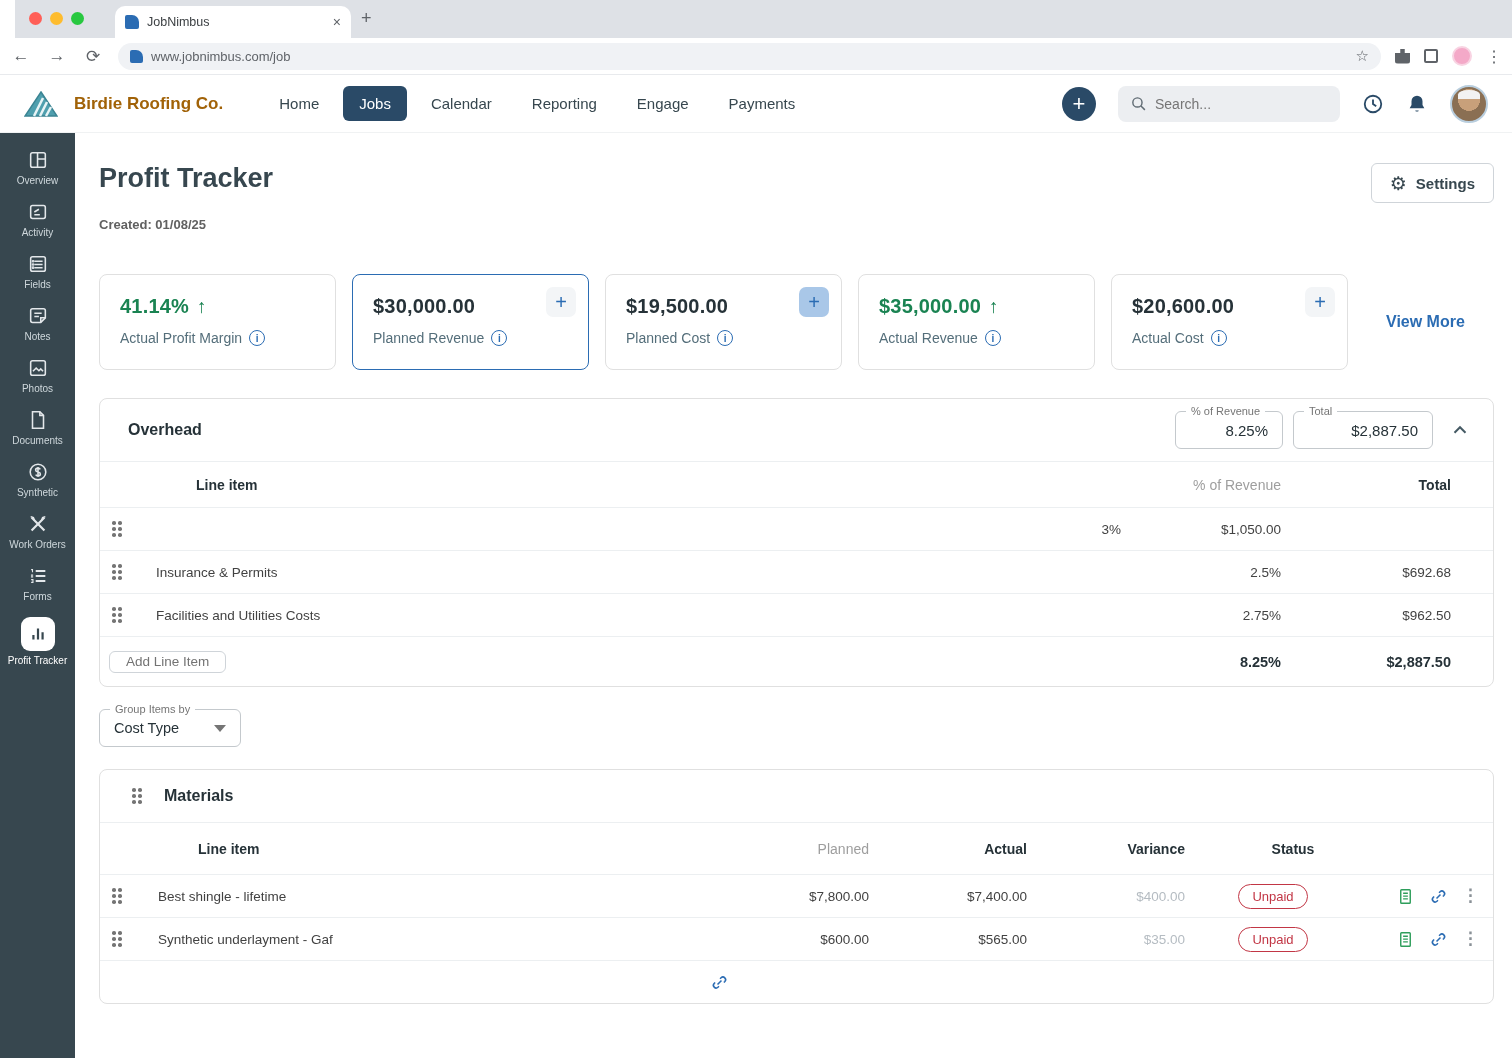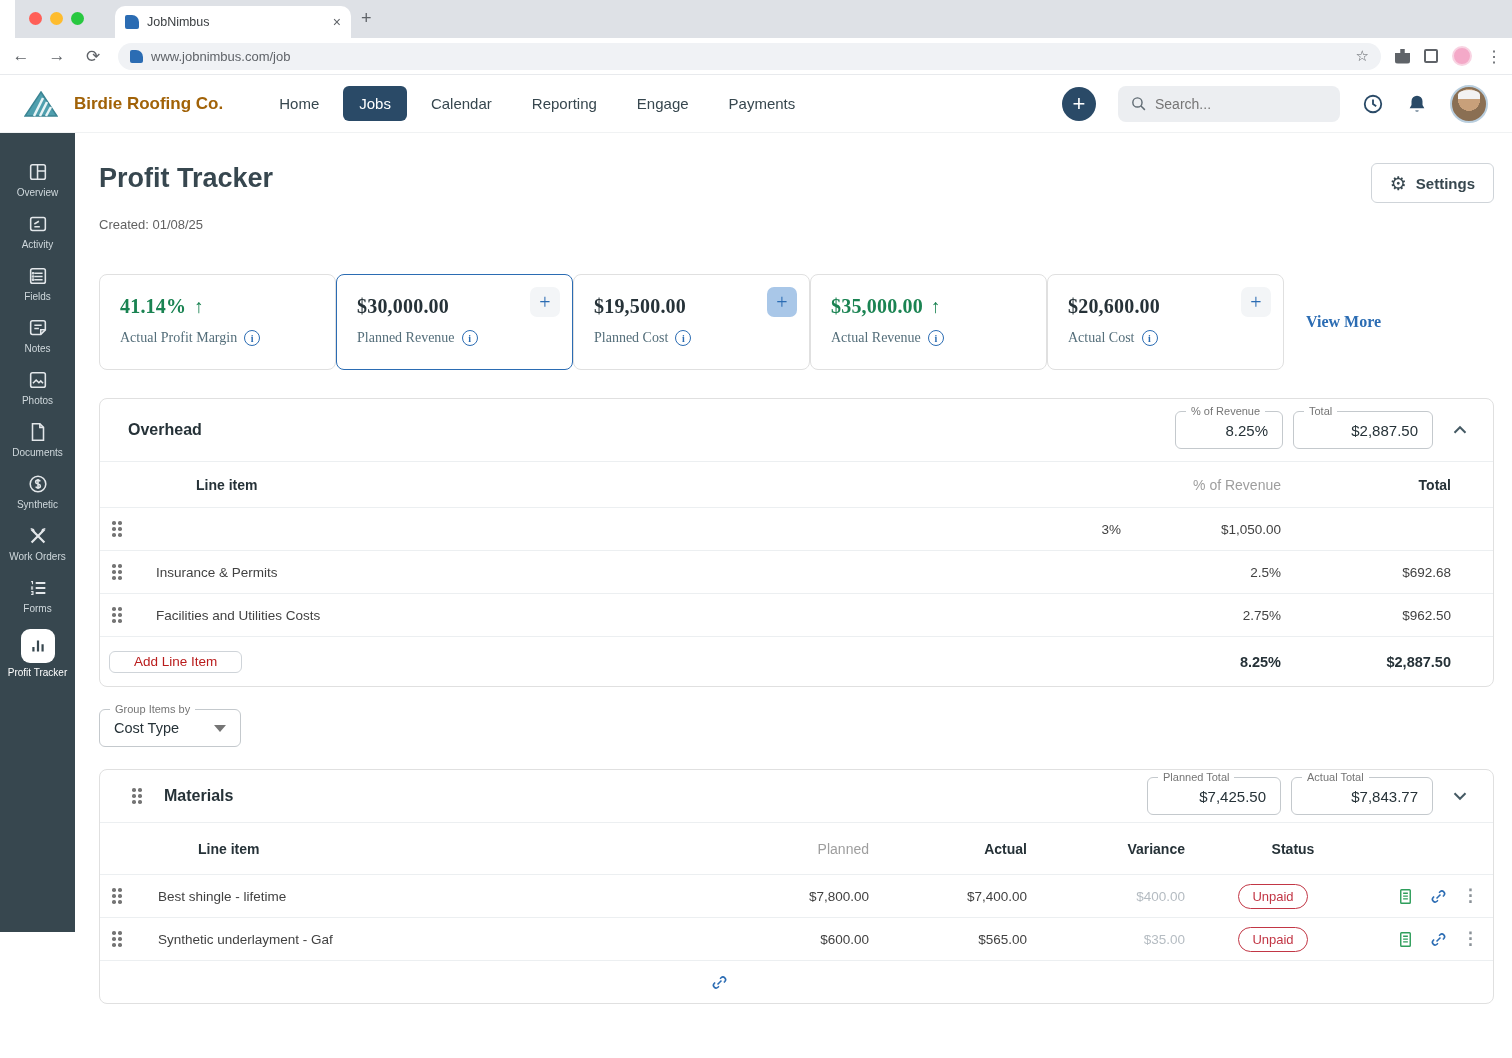--- a/index.html
+++ b/index.html
@@ -48,43 +48,43 @@
     align-items:center; padding:0 12px; gap:8px; }
   .searchbox input { border:none; outline:none; background:transparent; font-size:14px;
     color:#5f6368; width:160px; font-family:"Liberation Sans",sans-serif; }
   .hicon { width:22px; height:22px; color:#2a4a67; }
   .avatar { width:38px; height:38px; border-radius:50%; border:2px solid #b9cede;
     background:radial-gradient(circle at 50% 38%, #c8a07a 0 40%, #8a6f53 41% 100%); position:relative; overflow:hidden; }
   .avatar::before { content:""; position:absolute; left:6px; top:3px; width:22px; height:9px;
     background:#f2f2f2; border-radius:50% 50% 0 0; }
 
   
-  .sidebar { position:absolute; left:0; top:133px; width:75px; height:799px; background:#37474f;
-    display:flex; flex-direction:column; align-items:center; padding-top:28px; gap:15px; }
+  .sidebar { position:absolute; left:0; top:133px; width:75px; height:925px; background:#37474f;
+    display:flex; flex-direction:column; align-items:center; padding-top:16px; gap:15px; }
   .side-item { display:flex; flex-direction:column; align-items:center; gap:4px; width:75px; }
   .side-item svg { width:22px; height:22px; stroke:#e3e7ea; fill:none; stroke-width:1.7; }
   .side-item .slabel { font-size:10px; color:#cfd8dc; }
   .side-item.active .icon-box { width:34px; height:34px; background:#fff; border-radius:9px;
     display:flex; align-items:center; justify-content:center; }
   .side-item.active svg { stroke:#37474f; }
   .side-item.active .slabel { color:#fff; }
 
   
   .main { position:absolute; left:75px; top:133px; width:1437px; height:925px; background:#fff;
     padding:30px 18px 0 24px; overflow:hidden; }
   .title-row { display:flex; align-items:flex-start; }
   h1.page-title { font-size:27px; font-weight:bold; color:#37474f; }
-  .created { font-size:13px; color:#616161; margin-top:14px; }
+  .created { font-size:13px; color:#616161; margin-top:14px;font-weight:bold; }
   .settings-btn { margin-left:auto; height:40px; border:1px solid #cfd4d9; border-radius:6px;
     background:#fff; display:flex; align-items:center; gap:9px; padding:0 18px;
     font-size:15px; font-weight:bold; color:#37474f; }
   .gear { font-size:19px; color:#37474f; font-weight:normal; }
 
   
-  .metrics { display:flex; margin-top:42px; align-items:center;font-family:Liberation Serif, serif; }
+  .metrics { display:flex; gap:16px; margin-top:42px; align-items:center; }
   .mcard { width:237px; height:96px; border:1px solid #e0e0e0; border-radius:8px;
     padding:20px 16px 0 20px; position:relative; background:#fff; }
   .mcard.selected { border:1.5px solid #2b6cb3; }
   .mval { font-size:20px; font-weight:bold; color:#263238; letter-spacing:.2px; }
   .mval.green { color:#1a8352; }
   .up-arrow { color:#1a8352; font-weight:bold; font-size:19px; margin-left:8px; }
   .mlabel { margin-top:12px; font-size:14px; color:#546e7a; display:flex; align-items:center; gap:7px; }
   .info-i { width:16px; height:16px; border:1.4px solid #2b6cb3; border-radius:50%;
     color:#2b6cb3; font-size:10px; display:inline-flex; align-items:center; justify-content:center;
     font-style:normal; font-weight:bold; }
@@ -120,22 +120,22 @@
     color:#424242; }
   .grid-oh { grid-template-columns:56px 1fr 160px 170px 20px; padding-right:22px; }
   .grid-mat { grid-template-columns:58px 1fr 140px 158px 158px 176px 118px; padding-right:14px; }
   .r-right { text-align:right; }
   .r-center { text-align:center; }
   .drag { display:grid; grid-template-columns:4px 4px; grid-auto-rows:4px; gap:2px;
     width:10px; margin-left:12px; }
   .drag i { width:3.5px; height:3.5px; background:#757575; border-radius:50%; }
   .oh-footer { display:grid; grid-template-columns:56px 1fr 160px 170px 20px; align-items:center;
     height:50px; border-top:1px solid #eceff1; padding-right:22px; font-size:14.5px; font-weight:bold; }
-  .add-line { grid-column:1 / 3; justify-self:start; margin-left:9px; height:22px; padding:0 24px;
-    border:1px solid #cfd4d9; border-radius:6px; background:#fff; font-size:13.5px; color:#b91c1c;
+  .add-line { grid-column:1 / 3; justify-self:start; margin-left:9px; height:22px; padding:0 16px;
+    border:1px solid #cfd4d9; border-radius:6px; background:#fff; font-size:13.5px; color:#737373;
     font-weight:normal; }
   .variance { color:#b5bcc2; }
   .pill { display:inline-block; border-radius:15px; padding:4px 13px; font-size:13px; }
   .pill.red { border:1.5px solid #c23645; color:#c23645; }
   .row-icons { display:flex; align-items:center; gap:14px; justify-content:flex-end; }
   .row-icons svg { width:19px; height:19px; }
   .ic-receipt { stroke:#2e9e5b; fill:none; stroke-width:1.8; }
   .ic-link { stroke:#2b6cb3; fill:none; stroke-width:2; }
   .dots3 { color:#8a9197; font-size:17px; font-weight:bold; line-height:10px; letter-spacing:0; }
 
@@ -430,33 +430,20 @@
     <div class="sec-head mat-head">
       <span class="drag" style="margin-left:4px; margin-right:22px;">
           <i></i>
           <i></i>
           <i></i>
           <i></i>
           <i></i>
           <i></i>
         </span>
       <span class="sec-title">Materials</span>
-      <div style="margin-left:auto; display:flex; align-items:center;">
-        <div class="fieldset" style="width:134px;">
-          <span class="flabel">Planned Total</span>
-          <span class="fval">$7,425.50</span>
-        </div>
-        <div class="fieldset" style="width:142px; margin-left:10px;">
-          <span class="flabel">Actual Total</span>
-          <span class="fval">$7,843.77</span>
-        </div>
-        <svg class="chev" viewBox="0 0 24 24">
-          <polyline points="6,9 12,15 18,9"></polyline>
-          </svg>
-      </div>
     </div>
     <div class="colhead grid-mat mat-colhead">
       <span></span>
       <span class="c-dark">Line item</span>
       <span class="c-muted r-right">Planned</span>
       <span class="c-dark r-right">Actual</span>
       <span class="c-dark r-right">Variance</span>
       <span class="c-dark r-center">Status</span>
       <span></span>
     </div>

